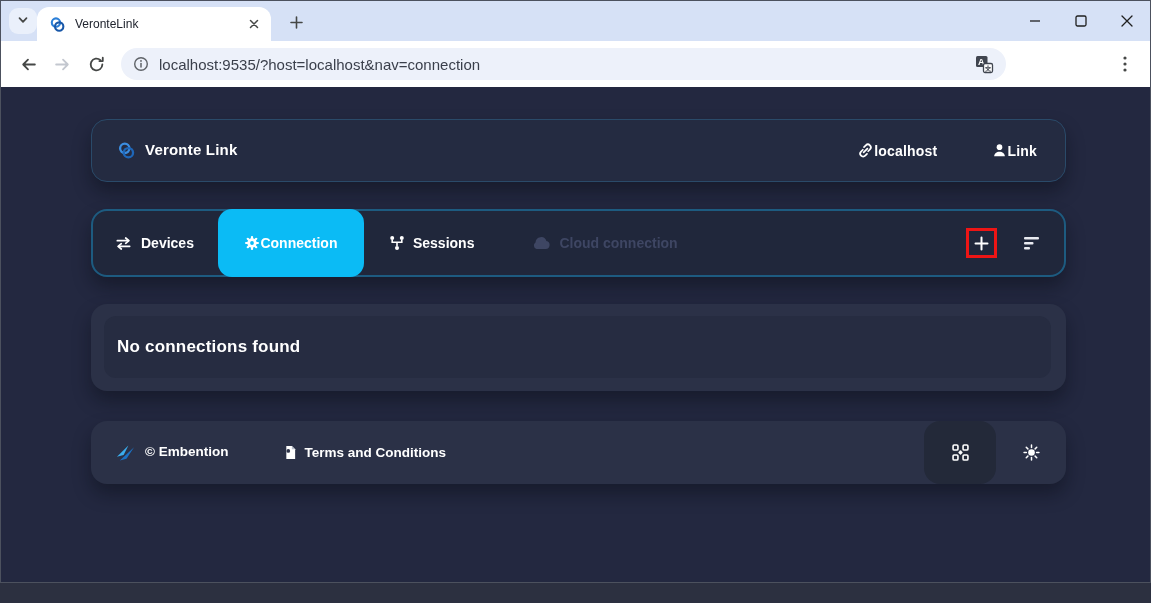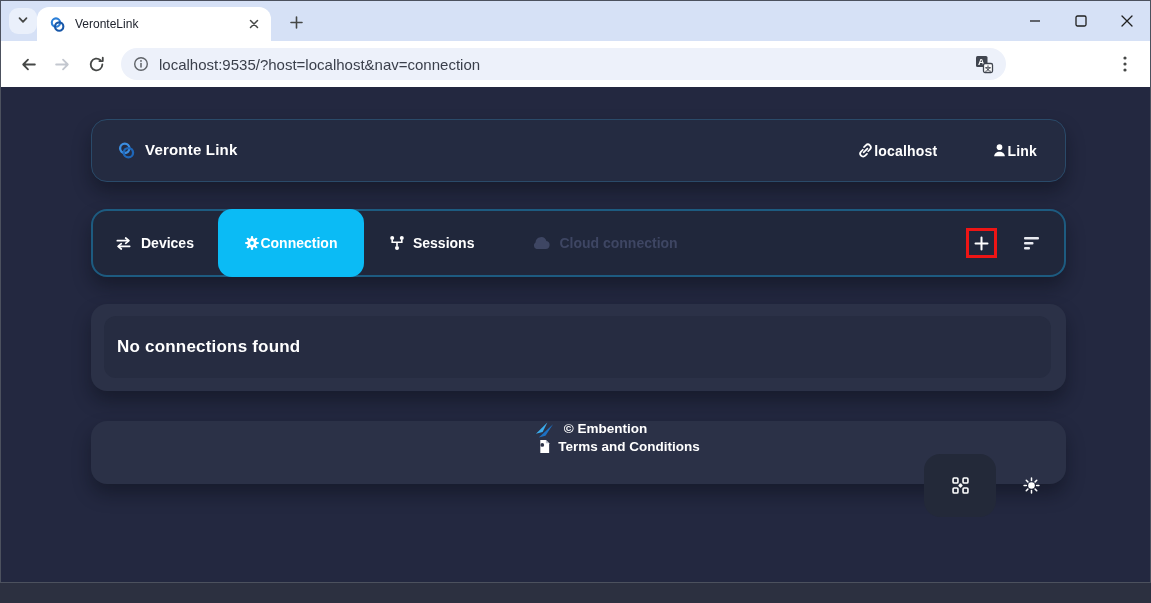--- a/index.html
+++ b/index.html
@@ -61,21 +61,21 @@
              justify-content:center; }
   .icon-btn { display:flex; align-items:center; justify-content:center; cursor:pointer; }
 
   .main-outer { top:217px; height:87px; border-radius:16px; background:#2b3147; }
   .main-inner { position:absolute; left:13px; right:15px; top:12px; bottom:13px;
                 background:#262c41; border-radius:12px; display:flex; align-items:center;
                 padding:0 13px; }
   .empty-text { color:#fff; font-weight:bold; font-size:17px; letter-spacing:.2px; }
 
   .footer-card { top:334px; height:63px; border-radius:16px; background:#2b3147;
-                 display:flex; align-items:center; padding-left:25px;flex-direction:column; }
+                 display:flex; align-items:center; padding-left:25px; }
   .flabel { color:#fff; font-weight:bold; font-size:13.5px; white-space:nowrap; }
   .terms { display:flex; align-items:center; gap:7px; margin-left:56px; cursor:pointer; }
   .footer-right { margin-left:auto; height:100%; display:flex; align-items:center; }
   .qr-btn { width:72px; height:63px; background:#232939; border-radius:16px; display:flex;
             align-items:center; justify-content:center; cursor:pointer; }
   .sun-btn { width:70px; height:63px; display:flex; align-items:center; justify-content:center;
              cursor:pointer; }
 </style>
 </head>
 <body>

